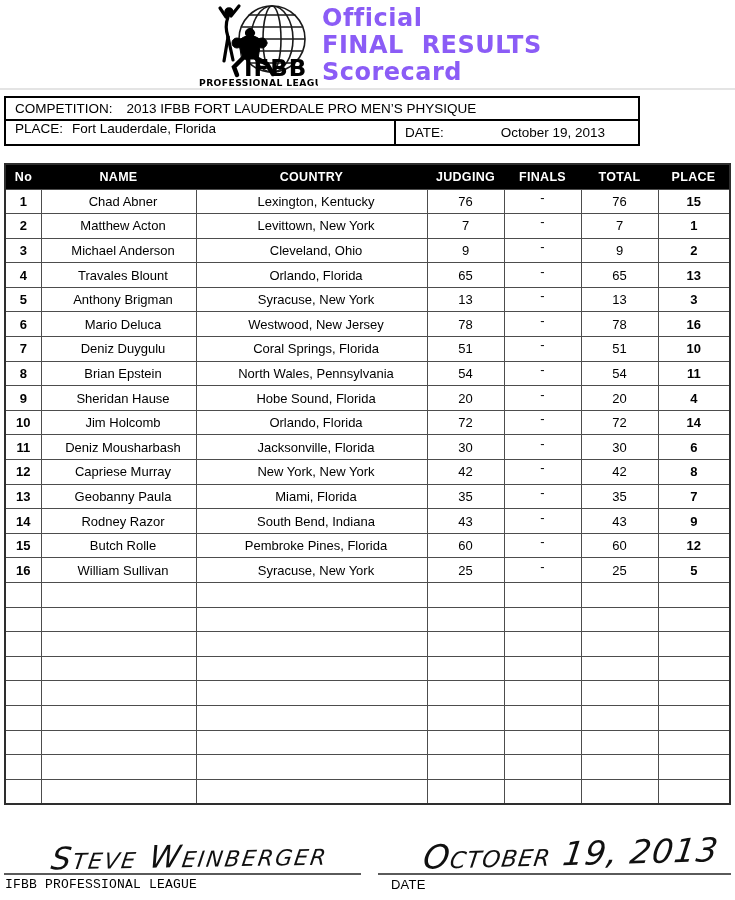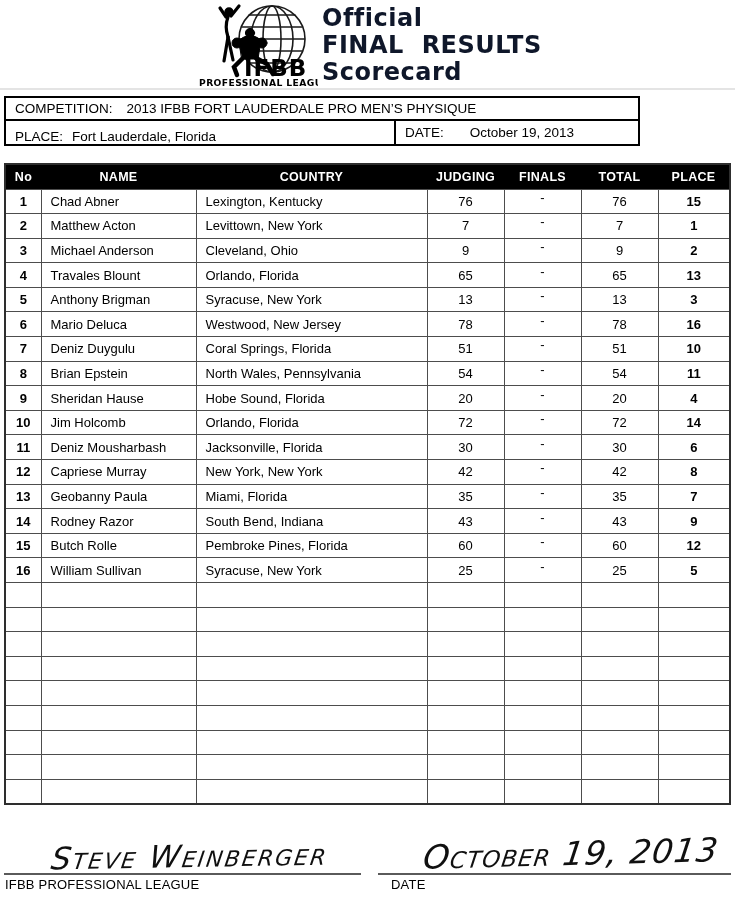--- a/index.html
+++ b/index.html
@@ -10,31 +10,31 @@
     color:#000;
   }
   .page { position:relative; width:735px; height:900px; background:#fff; overflow:hidden; }
 
   
   .logo { position:absolute; left:198px; top:3px; width:120px; height:85px; }
   .title {
     position:absolute; left:322px; top:5px;
     font-family:"DejaVu Sans", sans-serif;
     font-weight:900; font-size:24px; line-height:27px;
-    letter-spacing:0.5px; color:#0f172a; white-space:nowrap;
+    letter-spacing:0.5px; color:#8b5cf6; white-space:nowrap;
   }
   .title .l2 { word-spacing:9px; }
   .divider { position:absolute; left:0; top:88px; width:735px; height:2px; background:#e4e4e4; }
 
   
   .info { position:absolute; left:4px; top:96px; width:636px; border:2px solid #000; background:#fff; }
   .info-row1 { height:23px; border-bottom:2px solid #000; display:flex; align-items:center; }
   .info-row2 { height:23px; display:flex; }
-  .cell-place { width:388px; display:flex; align-items:flex-end; }
-  .cell-date  { flex:1; border-left:2px solid #000; display:flex; align-items:center; }
+  .cell-place { width:388px; display:flex; align-items:flex-start; }
+  .cell-date  { flex:1; border-left:2px solid #000; display:flex; align-items:center;gap:31px; }
   .info-lbl { padding-left:9px; font-size:13.5px; }
   .info-val { padding-left:14px; font-size:13.5px; }
   .cell-place .info-val { padding-left:9px; }
   .cell-date  .info-val { padding-left:26px; }
 
   
   table.results {
     position:absolute; left:4px; top:163px; width:727px;
     border-collapse:collapse; table-layout:fixed;
     border:2px solid #2e2e2e; background:#7dd3fc;
@@ -42,30 +42,30 @@
   .results th {
     background:#000; color:#fff;
     font-size:12.5px; font-weight:bold; letter-spacing:0.3px;
     height:25px; text-align:center; border:none;
   }
   .results td {
     border:1.5px solid #4d4d4d; height:24.6px;
     font-size:13px; background:#fff; overflow:hidden; white-space:nowrap;
   }
   .c-no    { text-align:center; font-weight:bold; font-size:13px; }
-  .c-name, .c-country { padding-left:9px; }
+  .c-name, .c-country { padding-left:9px;text-align:center; }
   .c-score { text-align:center; font-size:11.5px; }
   .c-finals{ text-align:center; font-size:12px; }
   .dash-raised { position:relative; top:-4px; display:inline-block; }
   .c-place { text-align:center; font-weight:bold; font-size:12px; }
 
   
   .sig-line-left  { position:absolute; left:4px;   top:873px; width:357px; height:2px; background:#5a5a5a; }
   .sig-line-right { position:absolute; left:378px; top:873px; width:353px; height:2px; background:#5a5a5a; }
-  .sig-label-left  { position:absolute; left:5px;   top:877px; font-size:13px; letter-spacing:0.2px; }
+  .sig-label-left  { position:absolute; left:5px;   top:877px; font-size:13px; letter-spacing:0.2px;font-family:Liberation Mono, monospace; }
   .sig-label-right { position:absolute; left:379px; top:877px; font-size:13px; letter-spacing:0.2px;margin-left:12px; }
   .script {
     position:absolute; white-space:nowrap;
     font-family:"DejaVu Sans", cursive;
     font-style:italic; font-variant:small-caps; font-weight:500;
     color:#101010;
   }
   .signature   { left:52px;  top:838px; font-size:31px; letter-spacing:2px; transform:skewX(-9deg) rotate(-1deg); }
   .date-script { left:424px; top:834px; font-size:33px; letter-spacing:1px; transform:skewX(-9deg) rotate(-1.5deg); }
 </style>

